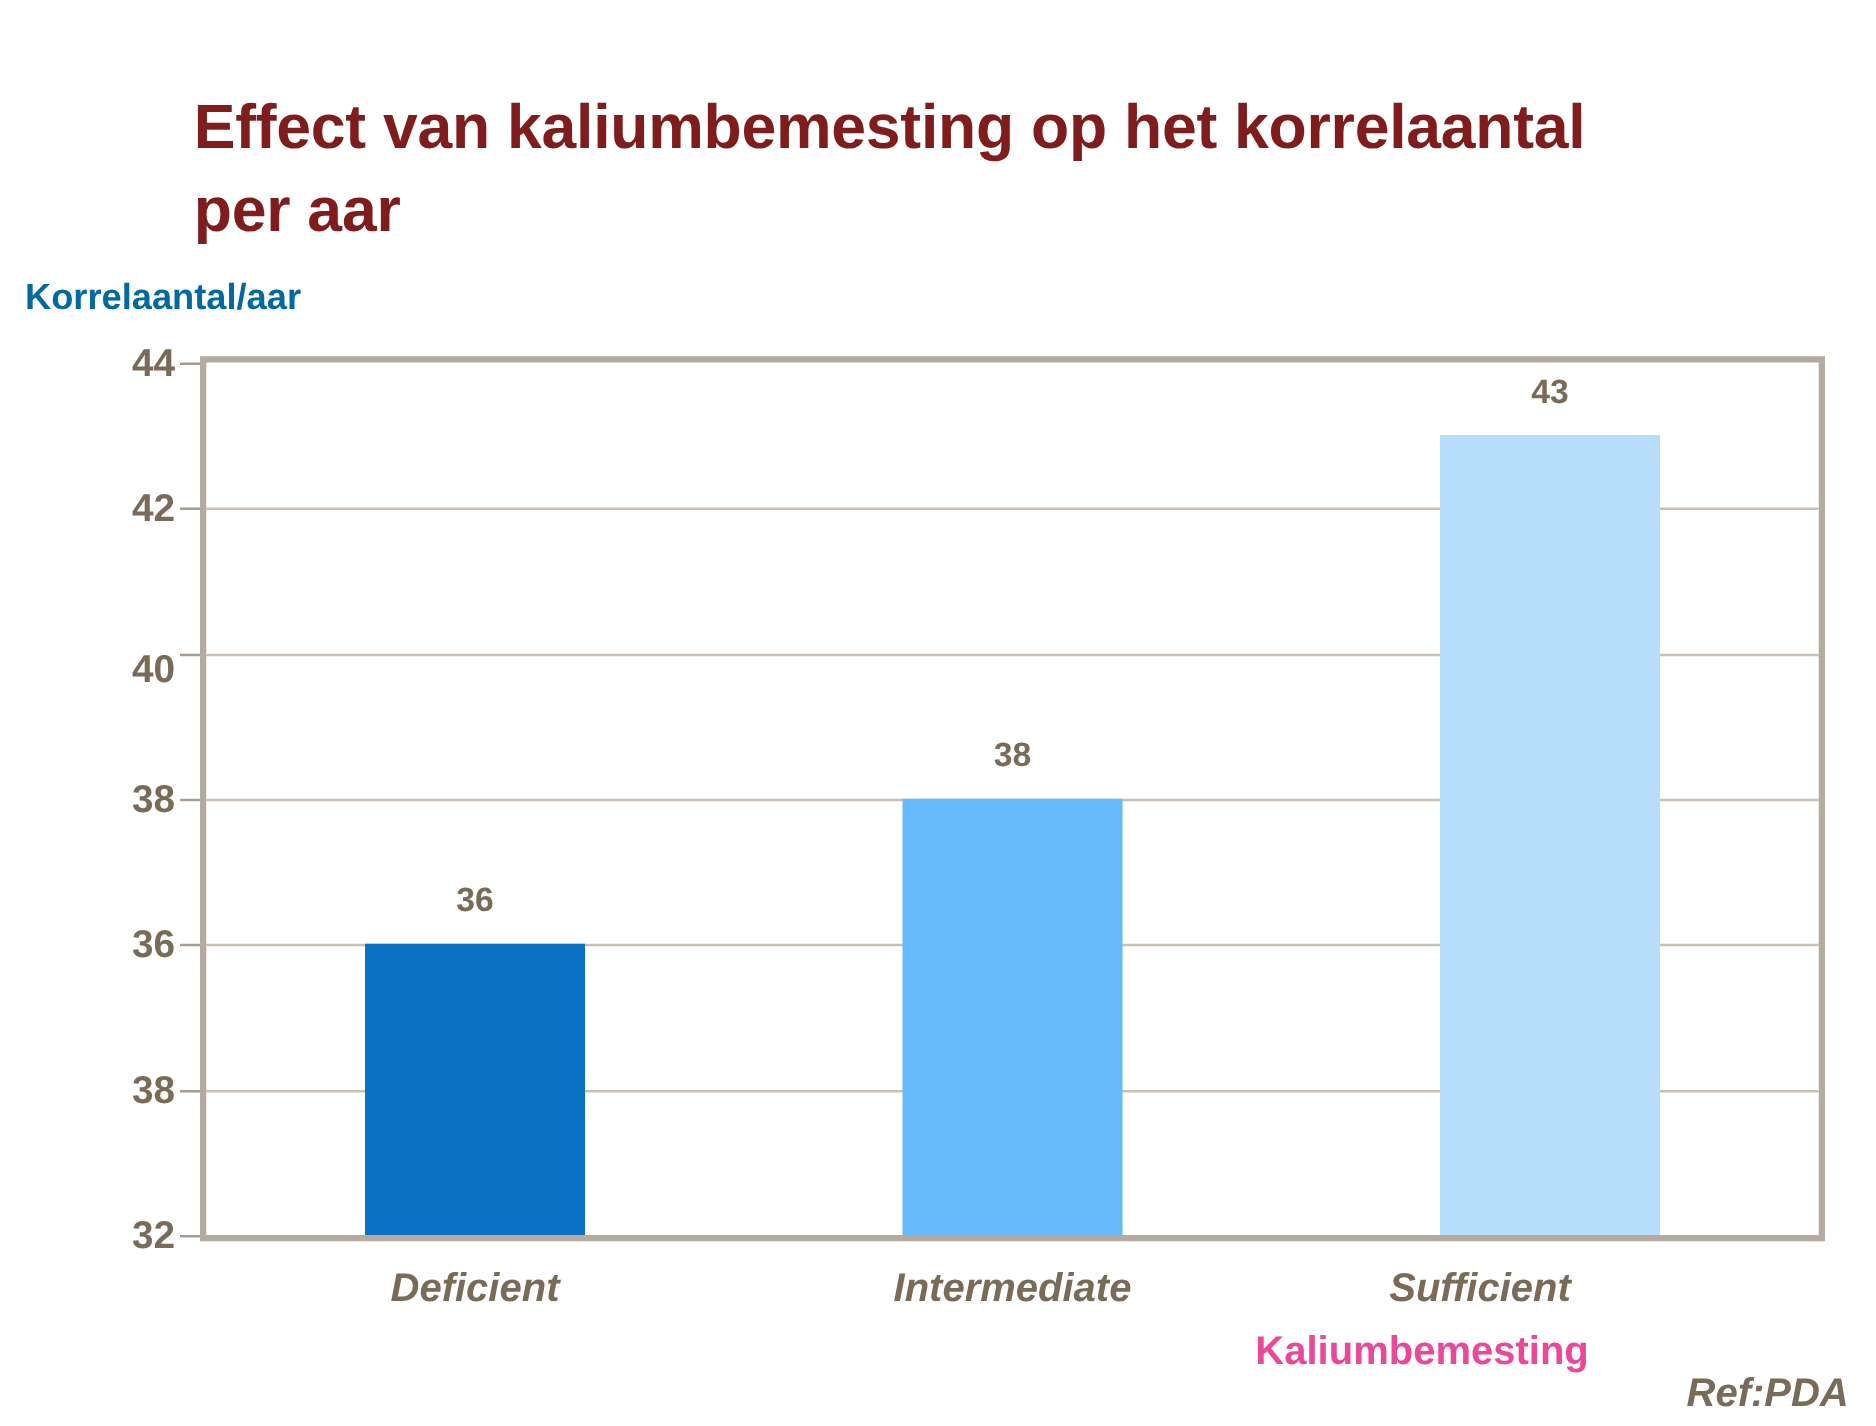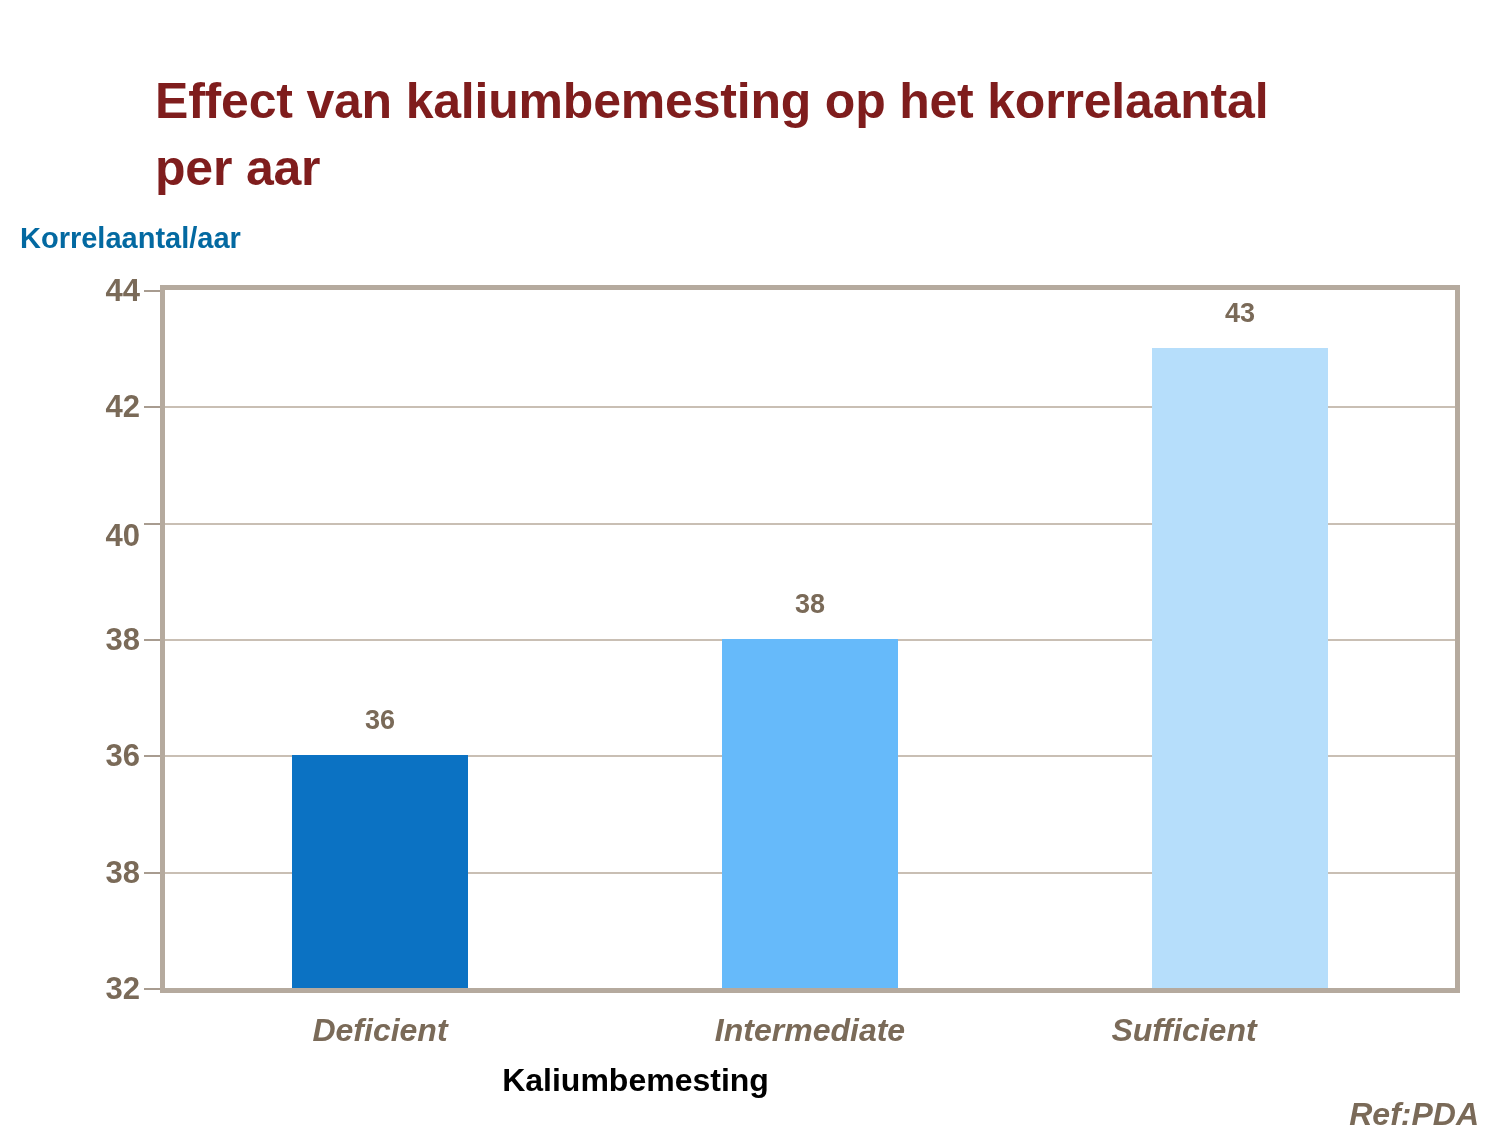--- a/index.html
+++ b/index.html
@@ -111,24 +111,24 @@
     transform: translateX(-50%);
     white-space: nowrap;
     font-style: italic;
   }
 
   #x-axis-title {
     position: absolute;
     top: 1062px;
     left: 0;
     width: 1271px;
-    text-align: center;
+    text-align: right;
     font-size: 32px;
     font-weight: bold;
-    color: #000000;
+    color: #ec4899;
   }
 
   #ref-note {
     position: absolute;
     right: 22px;
     bottom: 8px;
     font-size: 32px;
     font-weight: bold;
     font-style: italic;
     color: #7A6A58;

